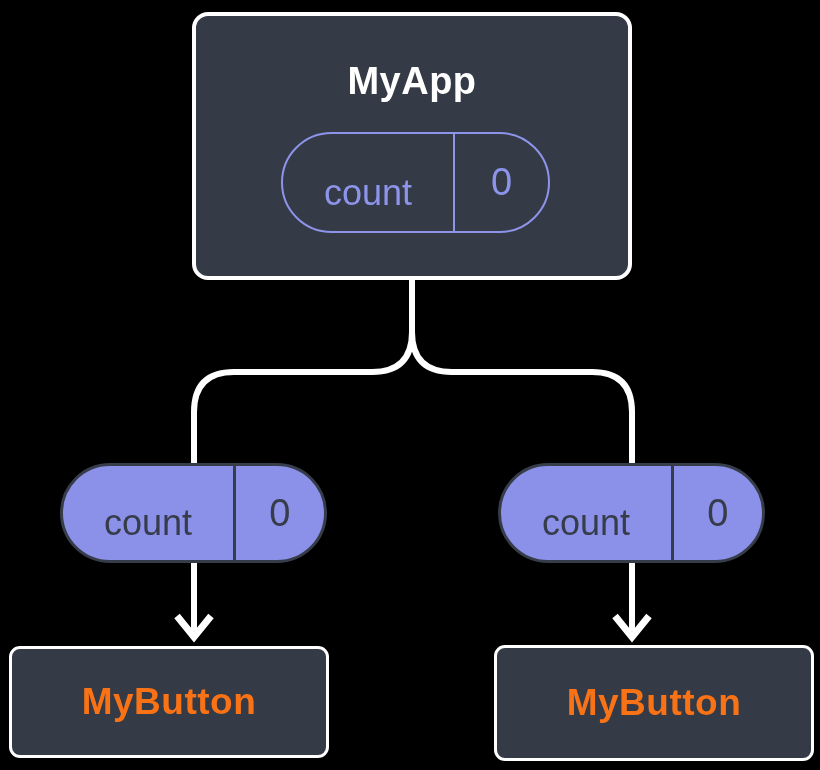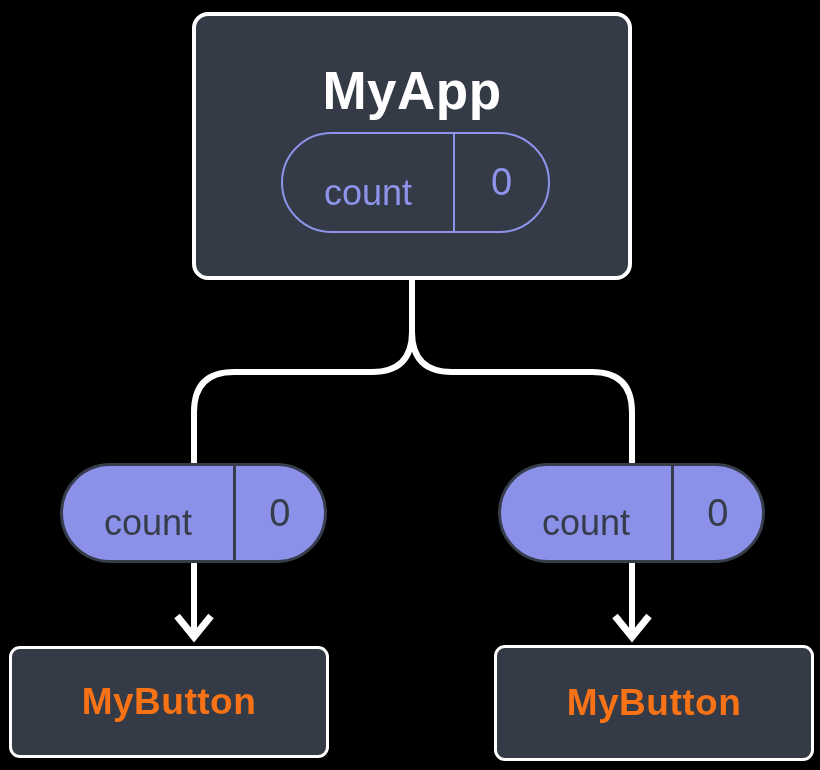--- a/index.html
+++ b/index.html
@@ -18,21 +18,21 @@
     background: #343A46;
     border: 4px solid #FFFFFF;
     border-radius: 16px;
     box-sizing: border-box;
     z-index: 2;
   }
   .node-root { left: 192px; top: 12px; width: 440px; height: 268px; }
   .node-title {
     text-align: center;
     color: #FFFFFF;
-    font-size: 53px;
+    font-size: 38px;
     font-weight: 600;
     letter-spacing: 0.5px;
     margin-top: 44px;
   }
   .node-child {
     border-width: 3px;
     border-radius: 11px;
     display: flex;
     align-items: center;
     justify-content: center;

